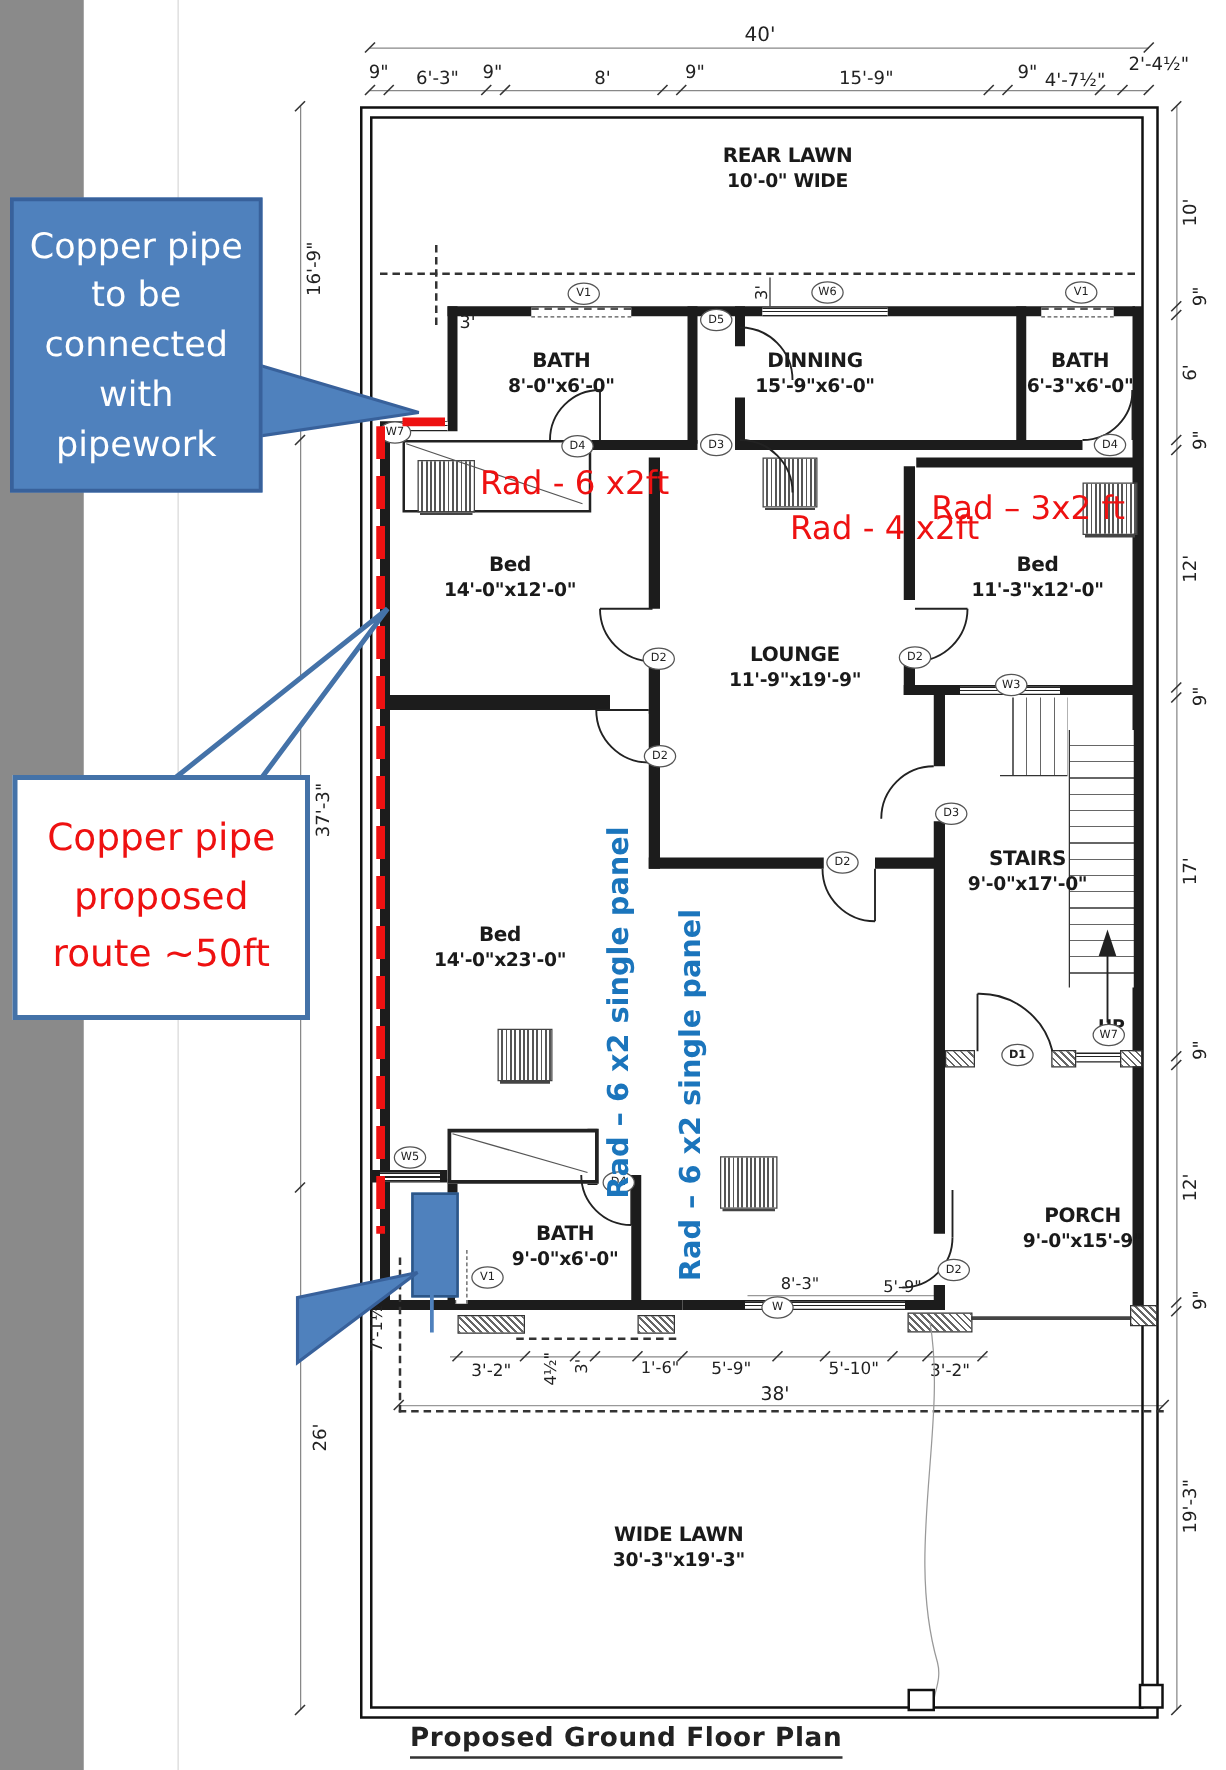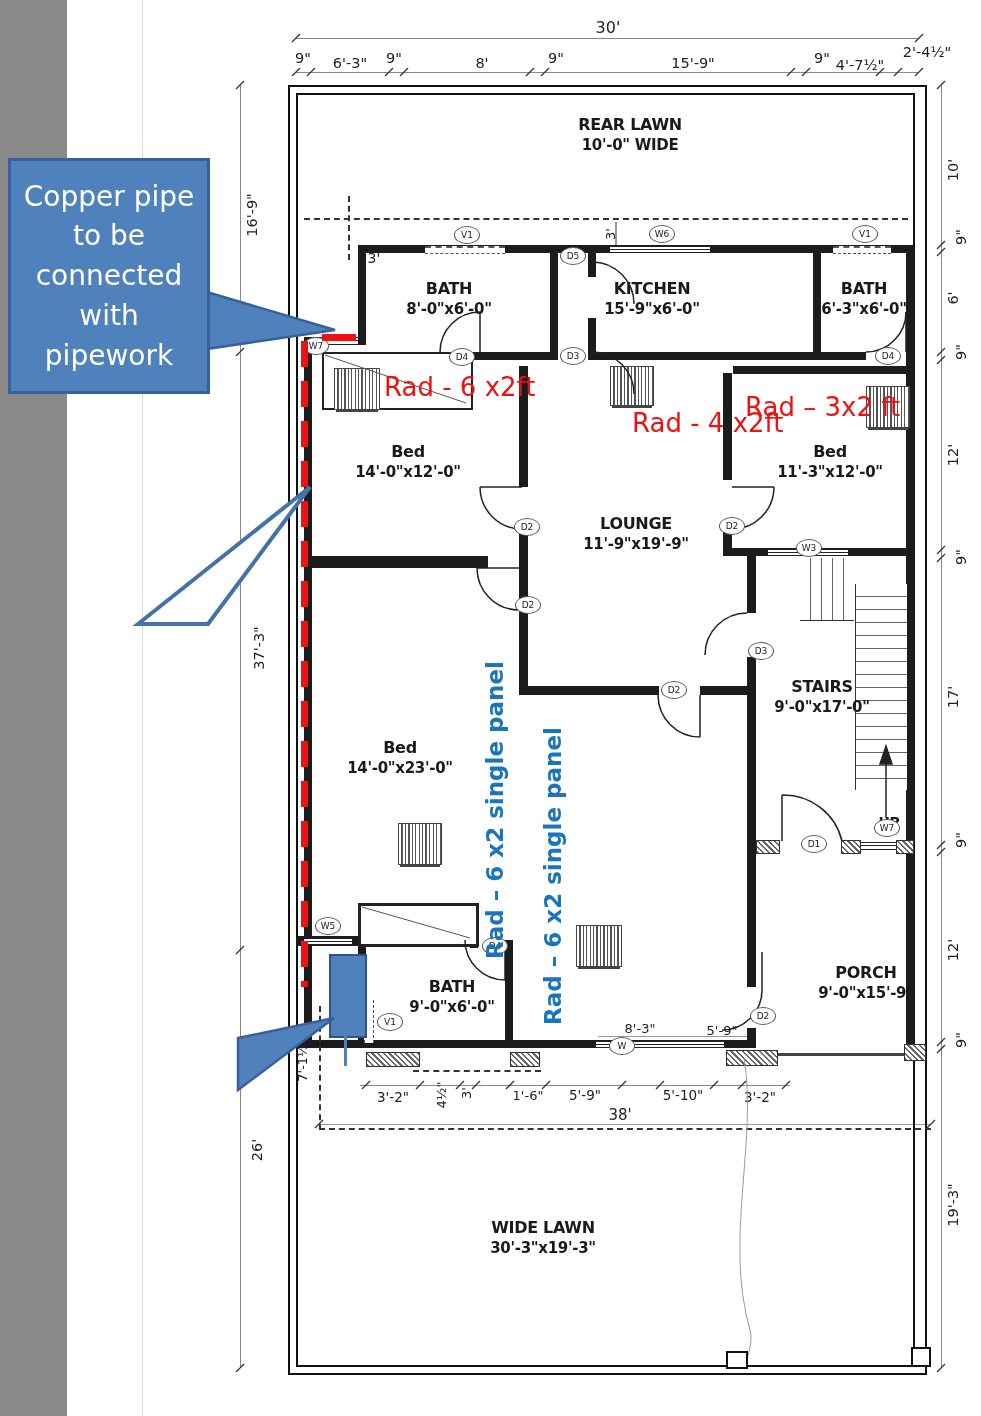--- a/index.html
+++ b/index.html
@@ -223,21 +223,21 @@
 
   <div class="room" style="left:630px;top:135px;">
     <div>REAR LAWN</div>
       <div class="sub">10'-0" WIDE</div>
     </div>
   <div class="room" style="left:449px;top:299px;">
     <div>BATH</div>
       <div class="sub">8'-0"x6'-0"</div>
     </div>
   <div class="room" style="left:652px;top:299px;">
-    <div>KITCHEN</div>
+    <div>DINNING</div>
       <div class="sub">15'-9"x6'-0"</div>
     </div>
   <div class="room" style="left:864px;top:299px;">
     <div>BATH</div>
       <div class="sub">6'-3"x6'-0"</div>
     </div>
   <div class="room" style="left:408px;top:462px;">
     <div>Bed</div>
       <div class="sub">14'-0"x12'-0"</div>
     </div>
@@ -281,28 +281,28 @@
   <div class="circ" style="left:462px;top:357px;">D4</div>
   <div class="circ" style="left:573px;top:356px;">D3</div>
   <div class="circ" style="left:888px;top:356px;">D4</div>
   <div class="circ" style="left:527px;top:527px;">D2</div>
   <div class="circ" style="left:732px;top:526px;">D2</div>
   <div class="circ" style="left:809px;top:548px;">W3</div>
   <div class="circ" style="left:528px;top:605px;">D2</div>
   <div class="circ" style="left:761px;top:651px;">D3</div>
   <div class="circ" style="left:674px;top:690px;">D2</div>
   <div class="circ" style="left:887px;top:828px;">W7</div>
-  <div class="circ" style="left:814px;top:844px;">D1</div>
+  <div class="circ" style="left:814px;top:844px;font-weight:bold;">D1</div>
   <div class="circ" style="left:328px;top:926px;">W5</div>
   <div class="circ" style="left:495px;top:946px;">D4</div>
   <div class="circ" style="left:390px;top:1022px;">V1</div>
   <div class="circ" style="left:763px;top:1016px;">D2</div>
   <div class="circ" style="left:622px;top:1046px;">W</div>
 
-  <div class="hlab" style="left:608px;top:27px;font-size:16px;">30'</div>
+  <div class="hlab" style="left:608px;top:27px;font-size:16px;">40'</div>
   <div class="hlab" style="left:303px;top:58px;">9"</div>
   <div class="hlab" style="left:350px;top:63px;">6'-3"</div>
   <div class="hlab" style="left:394px;top:58px;">9"</div>
   <div class="hlab" style="left:482px;top:63px;">8'</div>
   <div class="hlab" style="left:556px;top:58px;">9"</div>
   <div class="hlab" style="left:693px;top:63px;">15'-9"</div>
   <div class="hlab" style="left:822px;top:58px;">9"</div>
   <div class="hlab" style="left:860px;top:65px;">4'-7½"</div>
   <div class="hlab" style="left:927px;top:52px;">2'-4½"</div>
   <div class="vlab" style="left:953px;top:170px;">10'</div>
@@ -341,15 +341,19 @@
 
   <svg width="981" height="1416" viewBox="0 0 981 1416" style="z-index:7;">
     <polygon points="200,290 335,330 200,350" fill="#4f81bd" stroke="#38619b" stroke-width="2.5"></polygon>
     <polygon points="138,624 310,487 208,624" fill="#ffffff" stroke="#4472a8" stroke-width="4"></polygon>
     <polygon points="238,1038 334,1018 238,1090" fill="#4f81bd" stroke="#38619b" stroke-width="2.5"></polygon>
   </svg>
 
   <div class="callout co-blue" style="left:8px;top:158px;width:192px;height:226px;font-size:28px;line-height:1.42;padding:2px;">
     <div>Copper pipe to be connected with pipework</div>
   </div>
-
+  <div class="callout co-white" style="left:10px;top:620px;width:226px;height:184px;font-size:30px;line-height:1.55;padding:2px;">
+    <div>Copper pipe proposed route ~50ft</div>
+  </div>
+
+  <div class="title" style="left:328px;top:1378px;">Proposed Ground Floor Plan</div>
 
 </div>
 
 </body></html>

